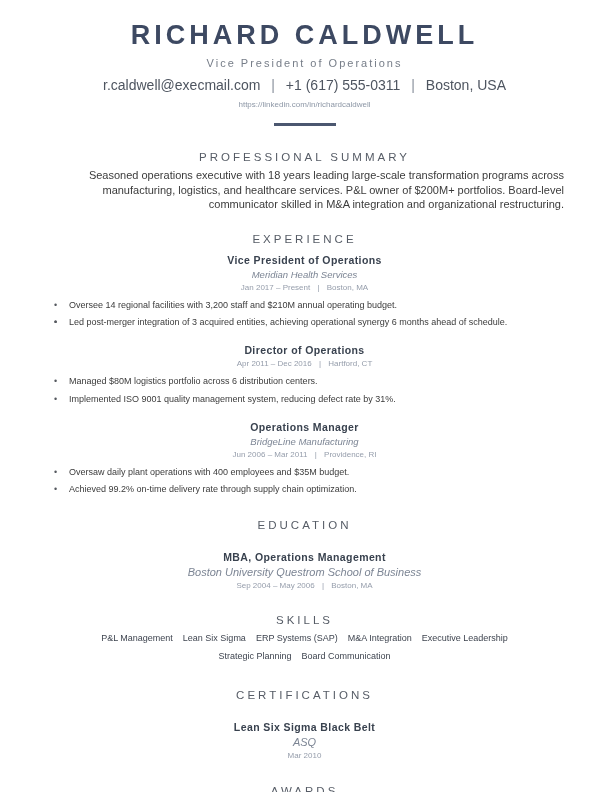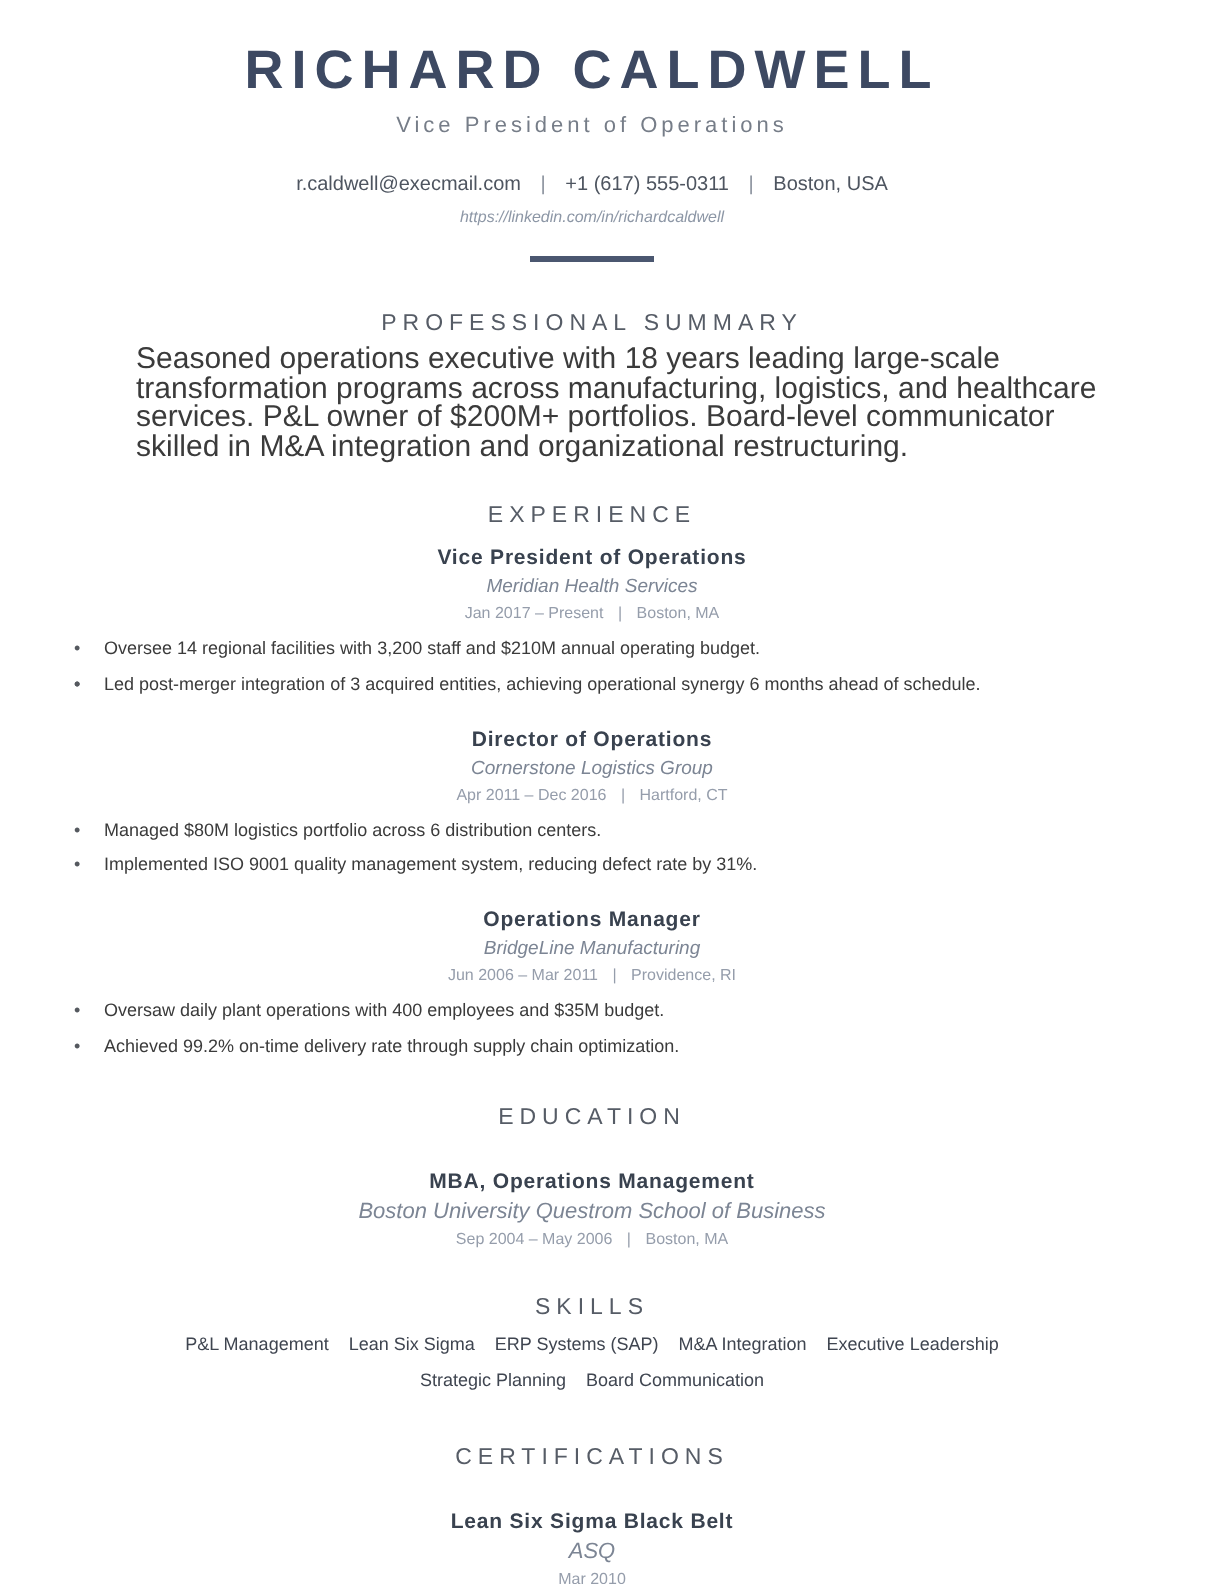--- a/index.html
+++ b/index.html
@@ -5,51 +5,50 @@
   html, body { margin: 0; padding: 0; background: #ffffff; }
   body {
     width: 612px; height: 792px;
     font-family: "Liberation Sans", sans-serif;
     color: #3b3b3b;
     -webkit-font-smoothing: antialiased;
   }
   .page {
     width: 612px; height: 792px;
     box-sizing: border-box;
-    padding: 16px 48px 10px 28px;
+    padding: 16px 48px 10px 45px;
     background: #ffffff;
     overflow: hidden;
   }
 
   
   .header { text-align: center; }
   .name {
     font-size: 27px; font-weight: 700;
     letter-spacing: 4px;
     color: #3d4962;
     margin-top: 4px;
   }
   .headline {
     font-size: 11px;
     letter-spacing: 2px;
     color: #767d88;
     margin-top: 6px;
   }
   .contact-line {
-    font-size: 10px;
+    font-size: 14px;
     color: #4e5560;
-    margin-top: 18px;
+    margin-top: 8px;
   }
   .contact-line .sep { color: #8a919d; margin: 0 7px; }
   .linkedin {
     font-size: 8px;
     color: #8d97a6;
     margin-top: 6px;
     display: inline-block;
-    font-style: italic;
   }
   .header-divider {
     width: 62px; height: 3px;
     background: #4b5770;
     margin: 12px auto 0 auto;
   }
 
   
   .section-heading {
     text-align: center;
@@ -60,25 +59,25 @@
     margin: 0;
   }
   .section-summary   { margin-top: 25px; }
   .section-experience{ margin-top: 21px; }
   .section-education { margin-top: 24px; }
   .section-skills    { margin-top: 24px; }
   .section-certs     { margin-top: 28px; }
   .section-awards    { margin-top: 25px; }
 
   .summary-text {
-    font-size: 15px;
+    font-size: 11px;
     line-height: 14.5px;
     color: #3b3b3b;
     margin-top: 5px;
-    text-align: left;
+    text-align: right;
     margin-left: 40px;
   }
 
   
   .job { text-align: center; }
   .job + .job { margin-top: 16px; }
   .job-title {
     font-size: 10.5px; font-weight: 700;
     color: #39424f;
     letter-spacing: 0.4px;
@@ -186,21 +185,20 @@
       </div>
       <ul class="bullets">
         <li><span class="bullet-glyph">•</span><span>Oversee 14 regional facilities with 3,200 staff and $210M annual operating budget.</span></li>
         <li><span class="bullet-glyph">•</span></li>
         <li><span class="bullet-glyph">•</span><span>Led post-merger integration of 3 acquired entities, achieving operational synergy 6 months ahead of schedule.</span></li>
       </ul>
     </div>
 
     <div class="job">
       <div class="job-title">Director of Operations</div>
-      <div class="job-company">Cornerstone Logistics Group</div>
       <div class="job-meta">
         <span>Apr 2011 – Dec 2016</span>
         <span class="sep">|</span>
         <span>Hartford, CT</span>
       </div>
       <ul class="bullets">
         <li><span class="bullet-glyph">•</span><span>Managed $80M logistics portfolio across 6 distribution centers.</span></li>
         <li><span class="bullet-glyph">•</span><span>Implemented ISO 9001 quality management system, reducing defect rate by 31%.</span></li>
       </ul>
     </div>

